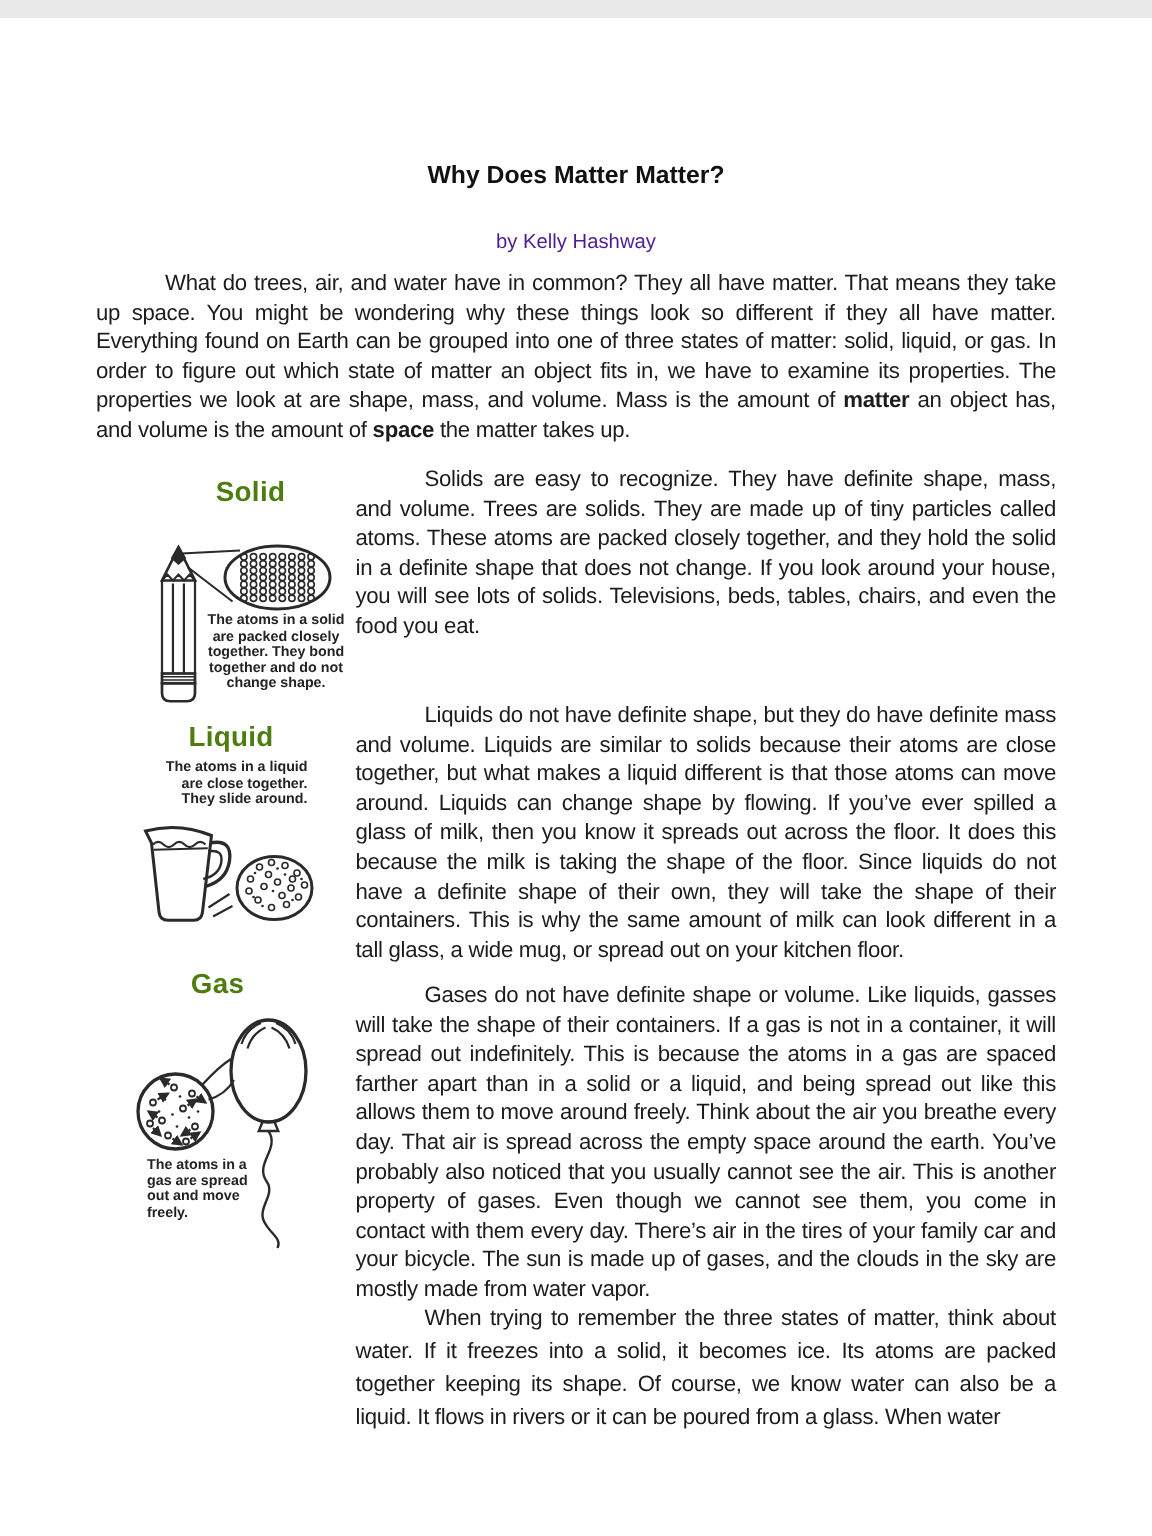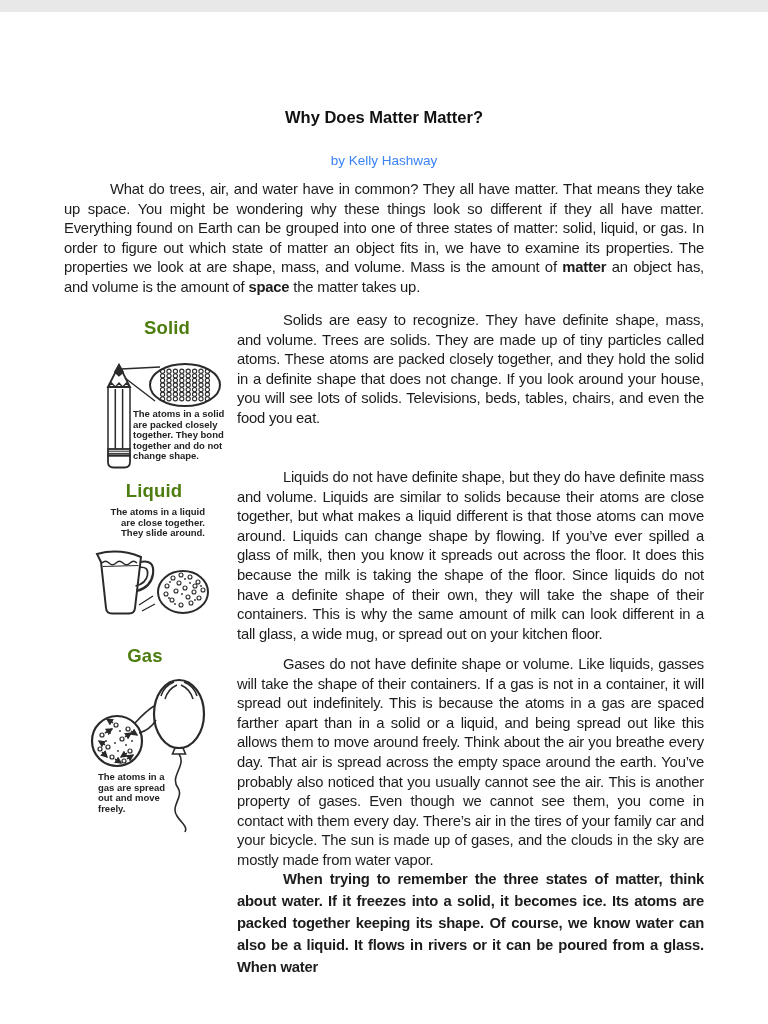--- a/index.html
+++ b/index.html
@@ -8,50 +8,50 @@
     position:relative; width:768px; height:1024px; margin:12px auto;
     background:#ffffff; overflow:hidden;
     font-family:"Liberation Sans", sans-serif; color:#1c1c1c;
   }
   .doc-title {
     position:absolute; top:96px; left:0; width:768px;
     text-align:center; font-weight:bold; font-size:16.5px; color:#111;
   }
   .byline {
     position:absolute; top:141px; left:0; width:768px;
-    text-align:center; font-size:13.5px; color:#3b82f6;
+    text-align:center; font-size:13.5px; color:#4c1d95;
   }
   .body-text {
     font-size:14.8px; line-height:19.6px; letter-spacing:-0.2px;
     text-align:justify; color:#1c1c1c;
   }
   .indent { text-indent:46px; }
   .b { font-weight:bold; }
   .intro { position:absolute; top:168px; left:64px; width:640px; }
   .col-text { position:absolute; left:237px; width:467px; }
   .solid-text   { top:299px; }
   .liquid-text  { top:456px; }
   .gas-text     { top:643px; }
-  .closing-text { top:856px; line-height:22px;font-weight:bold; }
+  .closing-text { top:856px; line-height:22px; }
   .figure { position:absolute; }
   .fig-solid  { left:100px; top:305px; width:134px; height:152px; }
   .fig-liquid { left:95px;  top:468px; width:142px; height:145px; }
   .fig-gas    { left:88px;  top:633px; width:150px; height:190px; }
   .fig-heading {
     font-weight:bold; font-size:18.5px; color:#4d7c0f; text-align:center;
     letter-spacing:0.2px;
   }
   .fig-heading.solid  { width:134px; }
   .fig-heading.liquid { width:118px; }
   .fig-heading.gas    { width:114px; }
   .fig-caption {
     position:absolute; font-weight:bold; font-size:9.5px;
     line-height:10.6px; color:#222; letter-spacing:0;
   }
-  .cap-solid  { left:33px; top:92px;  width:102px; text-align:left; }
+  .cap-solid  { left:33px; top:92px;  width:102px; text-align:center; }
   .cap-liquid { left:8px;  top:27px;  width:102px; text-align:right; }
   .cap-gas    { left:10px; top:127px; width:76px;  text-align:left; }
   .fig-art { position:absolute; left:0; }
   .art-solid  { top:44px; }
   .art-liquid { top:70px; }
   .art-gas    { top:28px; }
   svg { display:block; }
 </style>
 </head>
 <body>

